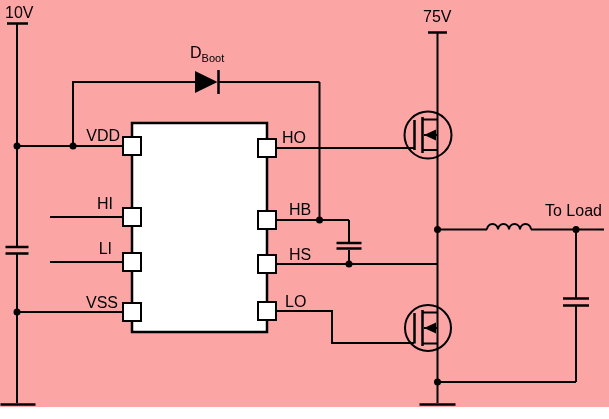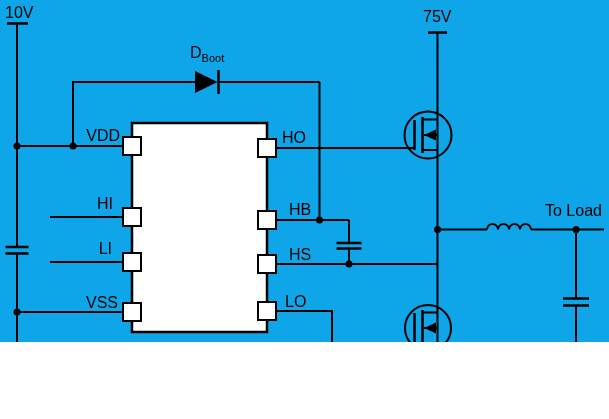--- a/index.html
+++ b/index.html
@@ -3,22 +3,22 @@
 <meta charset="utf-8">
 <style>
   html, body {
     margin: 0;
     padding: 0;
     background: #ffffff;
   }
   .stage {
     position: relative;
     width: 609px;
-    height: 342px;
-    background: #0ea5e9;
+    height: 407px;
+    background: #fca5a5;
     overflow: hidden;
   }
   svg {
     display: block;
   }
   svg text {
     font-family: "Liberation Sans", sans-serif;
     font-size: 16px;
     fill: #000000;
   }

